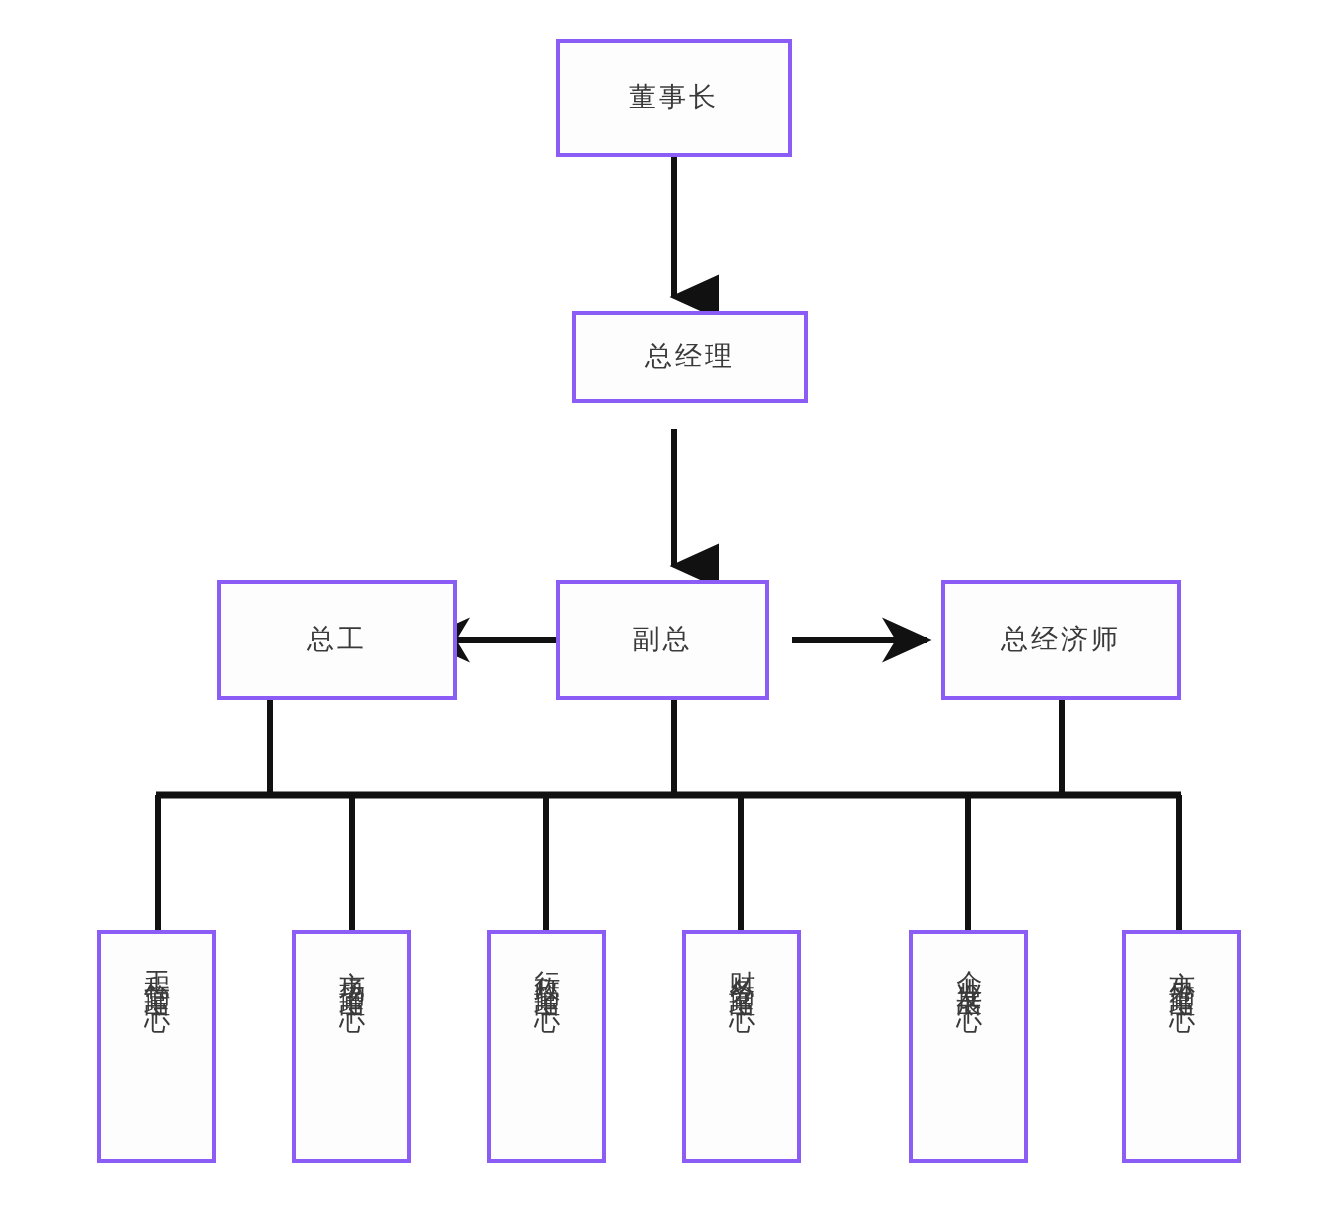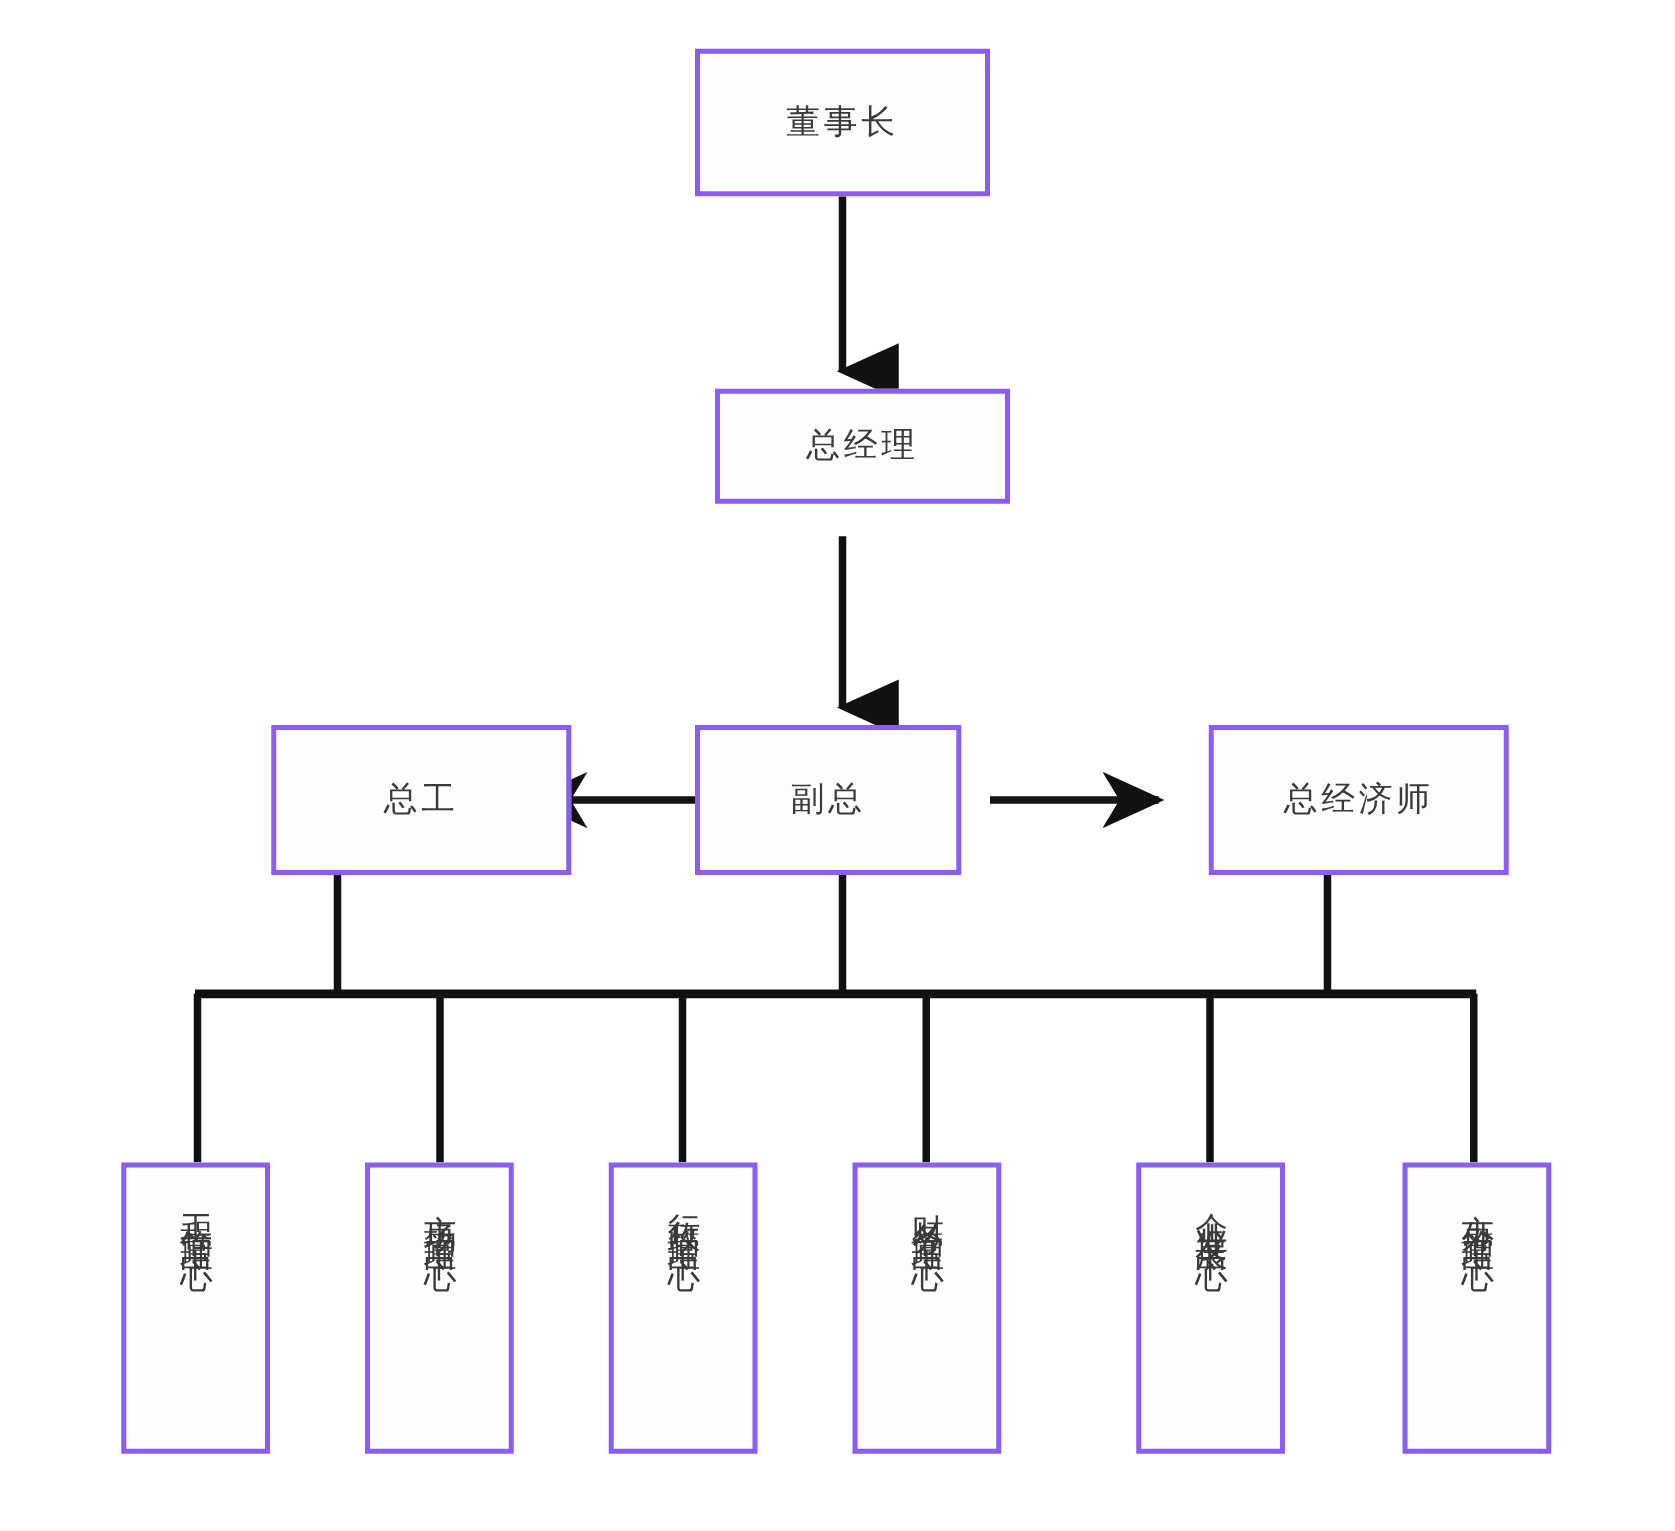--- a/index.html
+++ b/index.html
@@ -54,21 +54,21 @@
     font-size: 26px;
     white-space: normal;
   }
   
   #node-chairman   { left: 556px;  top: 39px;   width: 236px; height: 118px; }
   
   #node-gm         { left: 572px;  top: 311px;  width: 236px; height: 92px; }
   
   #node-chief-eng  { left: 169px;  top: 580px;  width: 240px; height: 120px; margin-left: 48px; }
   #node-deputy-gm  { left: 556px;  top: 580px;  width: 213px; height: 120px; }
-  #node-chief-econ { left: 941px;  top: 580px;  width: 240px; height: 120px; margin-left: 26px; }
+  #node-chief-econ { left: 941px;  top: 580px;  width: 240px; height: 120px; }
   
   #dept-0 { left: 97px;   top: 930px; width: 119px; height: 233px; }
   #dept-1 { left: 292px;  top: 930px; width: 119px; height: 233px; }
   #dept-2 { left: 487px;  top: 930px; width: 119px; height: 233px; }
   #dept-3 { left: 682px;  top: 930px; width: 119px; height: 233px; }
   #dept-4 { left: 909px;  top: 930px; width: 119px; height: 233px; }
   #dept-5 { left: 1122px; top: 930px; width: 119px; height: 233px; }
 </style>
 </head>
 <body>

